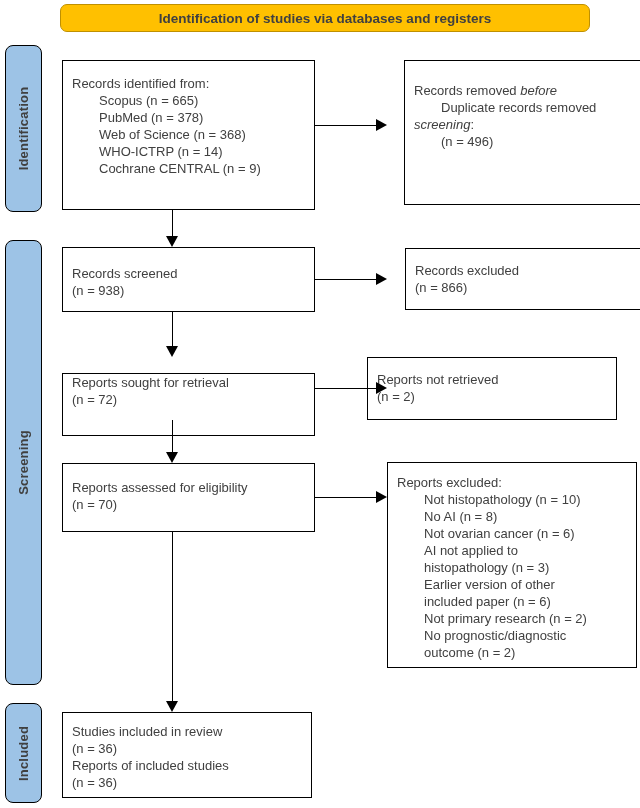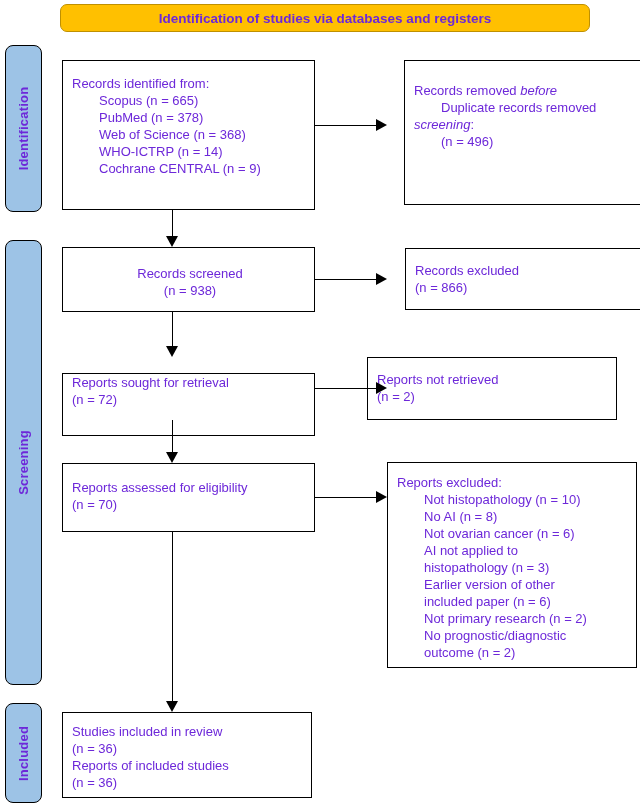--- a/index.html
+++ b/index.html
@@ -1,18 +1,18 @@
 <!DOCTYPE html>
 <html><head>
 <meta charset="utf-8">
 <style>
   html,body{margin:0;padding:0;background:#ffffff;}
   .canvas{
     position:relative;width:640px;height:808px;background:#ffffff;
-    font-family:"Liberation Sans","DejaVu Sans",sans-serif;color:#6d28d9;
+    font-family:"Liberation Sans","DejaVu Sans",sans-serif;color:#404040;
     overflow:hidden;
   }
   
   .banner{
     position:absolute;left:60px;top:4px;width:530px;height:28px;
     background:#FFC000;border:1.5px solid #BF9000;border-radius:7px;
     display:flex;align-items:center;justify-content:center;
     font-size:13.5px;font-weight:bold;box-sizing:border-box;
   }
   
@@ -65,21 +65,21 @@
 
   <div class="box" style="left:62px;top:60px;width:253px;height:150px;padding-top:14px;">
     <div class="ln">Records identified from:</div>
     <div class="ln ind">Scopus (n = 665)</div>
     <div class="ln ind">PubMed (n = 378)</div>
     <div class="ln ind">Web of Science (n = 368)</div>
     <div class="ln ind">WHO-ICTRP (n = 14)</div>
     <div class="ln ind">Cochrane CENTRAL (n = 9)</div>
   </div>
 
-  <div class="box" style="left:62px;top:247px;width:253px;height:65px;padding-top:17px;text-align:center;">
+  <div class="box" style="left:62px;top:247px;width:253px;height:65px;padding-top:17px;">
     <div class="ln">Records screened</div>
     <div class="ln">(n = 938)</div>
   </div>
 
   <div class="box" style="left:62px;top:373px;width:253px;height:63px;">
     <div class="ln">Reports sought for retrieval</div>
     <div class="ln">(n = 72)</div>
   </div>
 
   <div class="box" style="left:62px;top:463px;width:253px;height:69px;padding-top:15px;">

